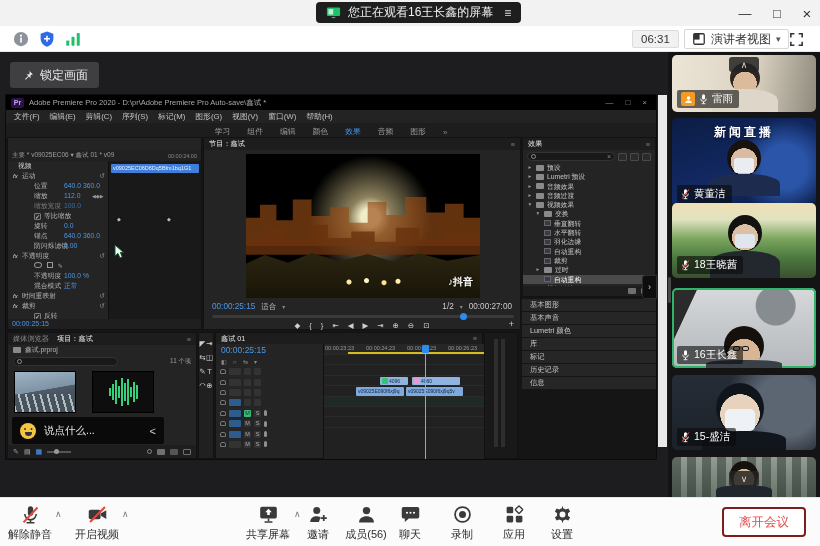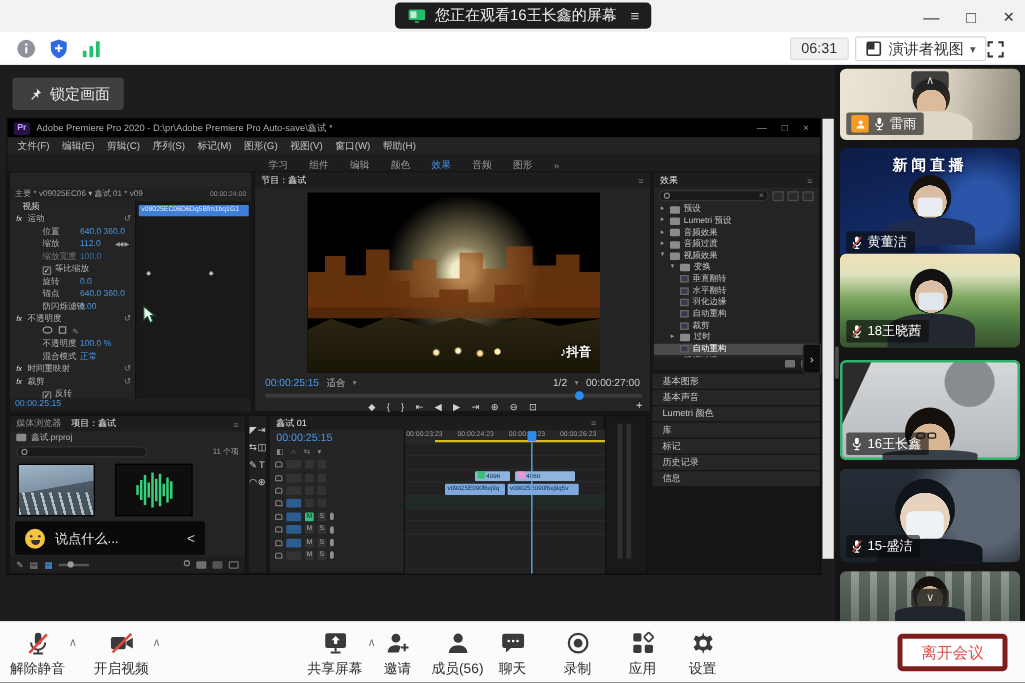--- a/index.html
+++ b/index.html
@@ -154,21 +154,21 @@
   .t2{background:linear-gradient(180deg,#f0e0b4 0%,#dfe3c0 22%,#7ba55d 48%,#4d7a40 72%,#39502f 100%)}
   .t3{background:linear-gradient(115deg,rgba(25,25,25,.9) 0 14%,transparent 14.5%),radial-gradient(circle at 72% 22%,#878c91 0 16%,transparent 17%),linear-gradient(#d6d8da,#b4b8bc)}
   .t4{background:radial-gradient(circle at 80% 40%,#5c6673 0 25%,transparent 50%),linear-gradient(#262d36,#1b2129)}
   .t5{background:repeating-linear-gradient(90deg,rgba(55,66,60,.65) 0 9px,rgba(120,130,122,.45) 9px 15px),linear-gradient(#a8b2a6,#5d6a5e)}
 
   
   .bottombar{position:absolute;left:0;top:497px;width:820px;height:49px;background:#fbfbfb;border-top:1px solid #e7e7e7}
   .ctl{position:absolute;top:6px;width:56px;display:flex;flex-direction:column;align-items:center;gap:2px;color:#2e2e2e;font-size:11px}
   .ctl svg{width:21px;height:21px;color:#3a3a3c}
   .chev{position:absolute;top:11px;font-size:9px;color:#7a7a7a}
-  .leave{position:absolute;right:14px;top:9px;height:30px;padding:0 15px;border:4px solid #7f1d1d;border-radius:4px;
+  .leave{position:absolute;right:14px;top:9px;height:30px;padding:0 15px;border:2px solid #7f1d1d;border-radius:4px;
          color:#e34d4d;font-size:12.5px;background:#fff;display:flex;align-items:center}
 </style>
 </head>
 <body>
 
 <div class="app">
 
   <div class="titlebar">
     <div class="pill">
       <svg width="15" height="12" viewBox="0 0 24 20">

